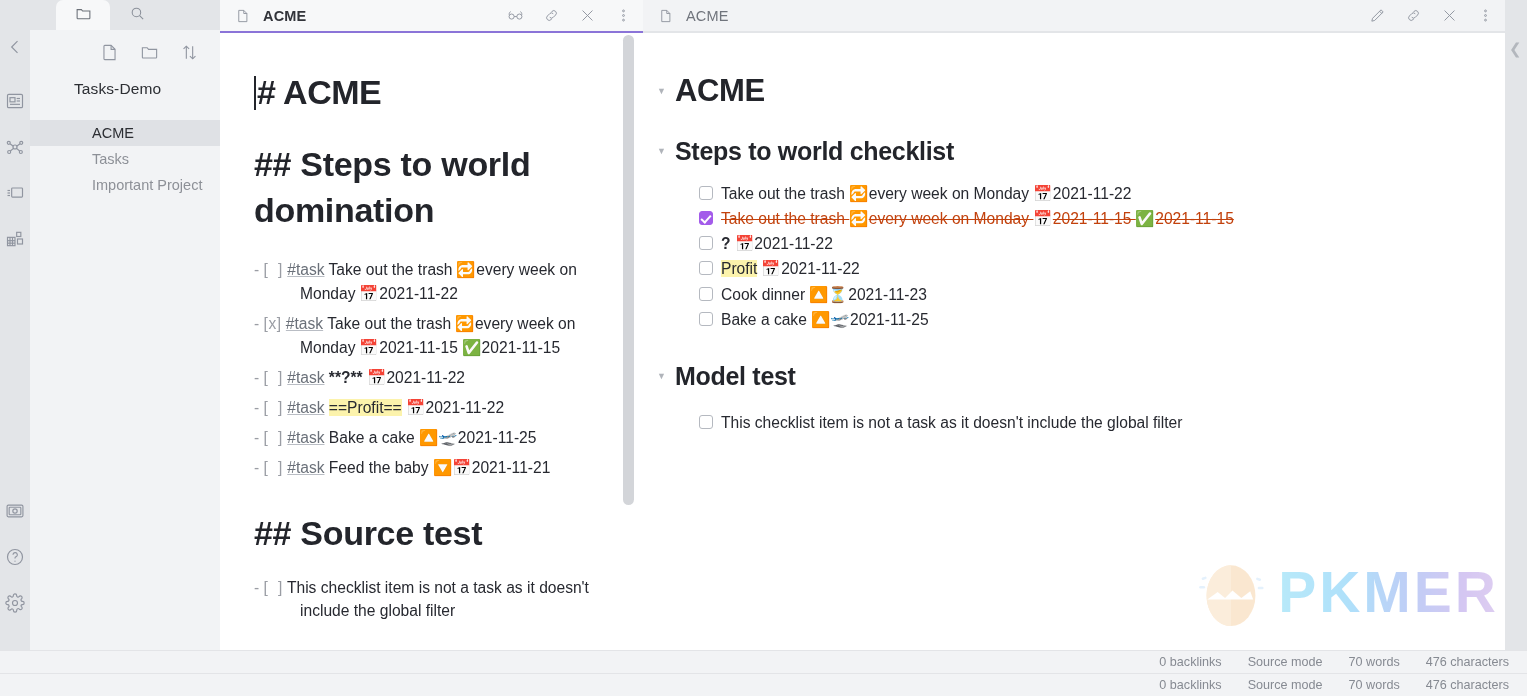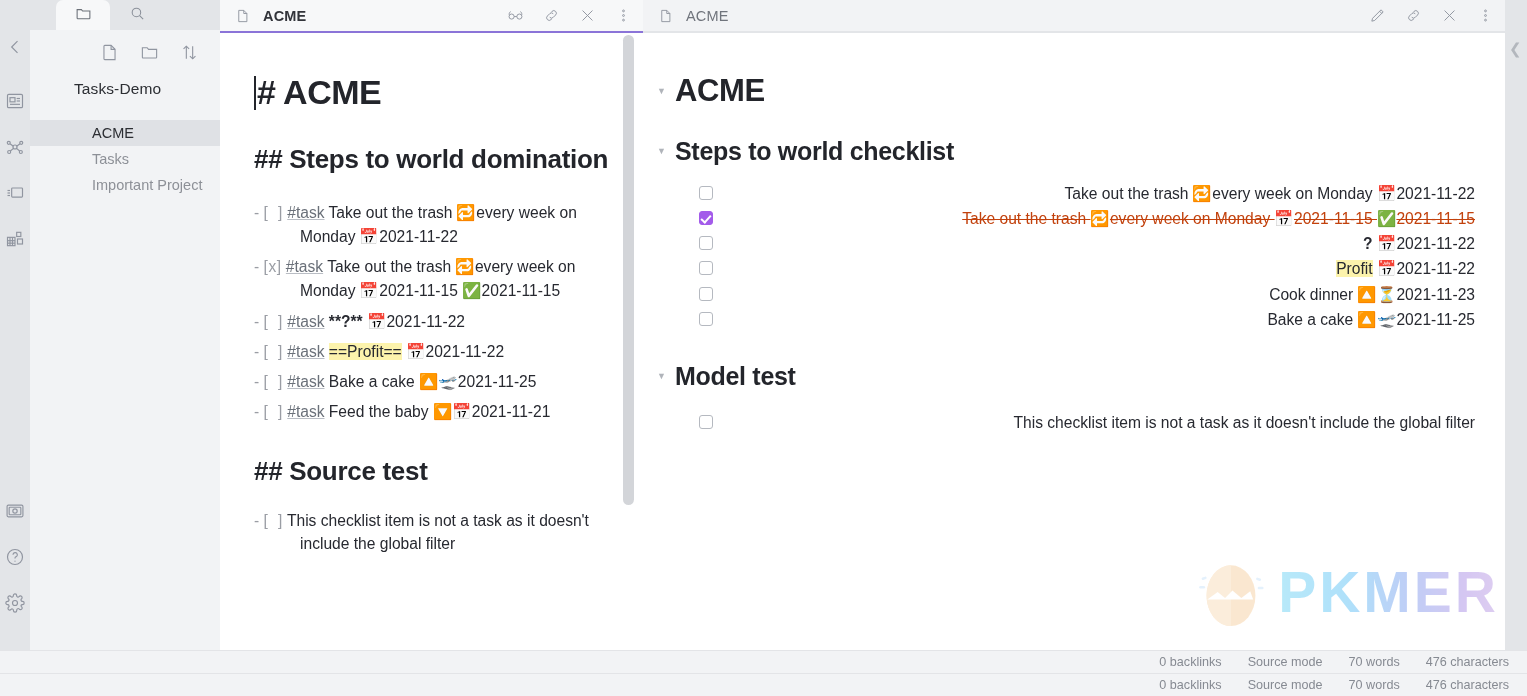--- a/index.html
+++ b/index.html
@@ -74,21 +74,21 @@
   .editor { padding: 40px 22px 0 34px; position: relative; }
   .md-h1 {
     font-size: 34px; font-weight: 800; color: #23252b; letter-spacing: -.5px;
     line-height: 1.15; margin-bottom: 30px; position: relative;
   }
   .caret {
     display:inline-block; width: 2px; height: 34px; background:#23252b;
     vertical-align: -6px; margin-right: 1px;
   }
   .md-h2 {
-    font-size: 26px; font-weight: 800; color: #23252b; letter-spacing: -.3px;
+    font-size: 34px; font-weight: 800; color: #23252b; letter-spacing: -.3px;
     line-height: 1.35; margin-bottom: 24px;
   }
   .md-line {
     font-size: 15.6px; color: #272930; line-height: 1.48;
     padding-left: 46px; text-indent: -46px; margin-bottom: 6px;
   }
   .bullet { color: #9a9da4; }
   .cbx { color: #9a9da4; letter-spacing: .5px; }
   .cbx.done { color: #9a9da4; }
   .tag { color: #6a7079; text-decoration: underline; text-decoration-color:#b9bdc4; }
@@ -121,21 +121,21 @@
   .pv-item { display: flex; align-items: flex-start; font-size: 15.6px; color: #272930; line-height: 1.55; margin-bottom: 1px; }
   .pv-chk {
     width: 14px; height: 14px; flex: 0 0 14px; border: 1.4px solid #b5b9c0;
     border-radius: 3px; background: #fff; margin: 4px 8px 0 0;
   }
   .pv-chk.checked { background: #a35bea; border-color: #a35bea; position: relative; }
   .pv-chk.checked:after {
     content: ""; position: absolute; left: 3.4px; top: .6px; width: 4px; height: 8px;
     border: solid #fff; border-width: 0 2px 2px 0; transform: rotate(42deg);
   }
-  .pv-txt { flex: 1 1 auto; text-align: right; }
+  .pv-txt { flex: 1 1 auto; }
   .pv-item.done .pv-txt { color: #c2410c; text-decoration: line-through; }
   .pv-item.done .pv-txt .emoji { text-decoration: none; display: inline-block; }
 
   .watermark {
     position: absolute; right: 6px; bottom: 21px;
     display: flex; align-items: center; gap: 10px; opacity: .55;
     pointer-events: none;
   }
   .wm-egg { width: 74px; height: 74px; }
   .wm-text {

